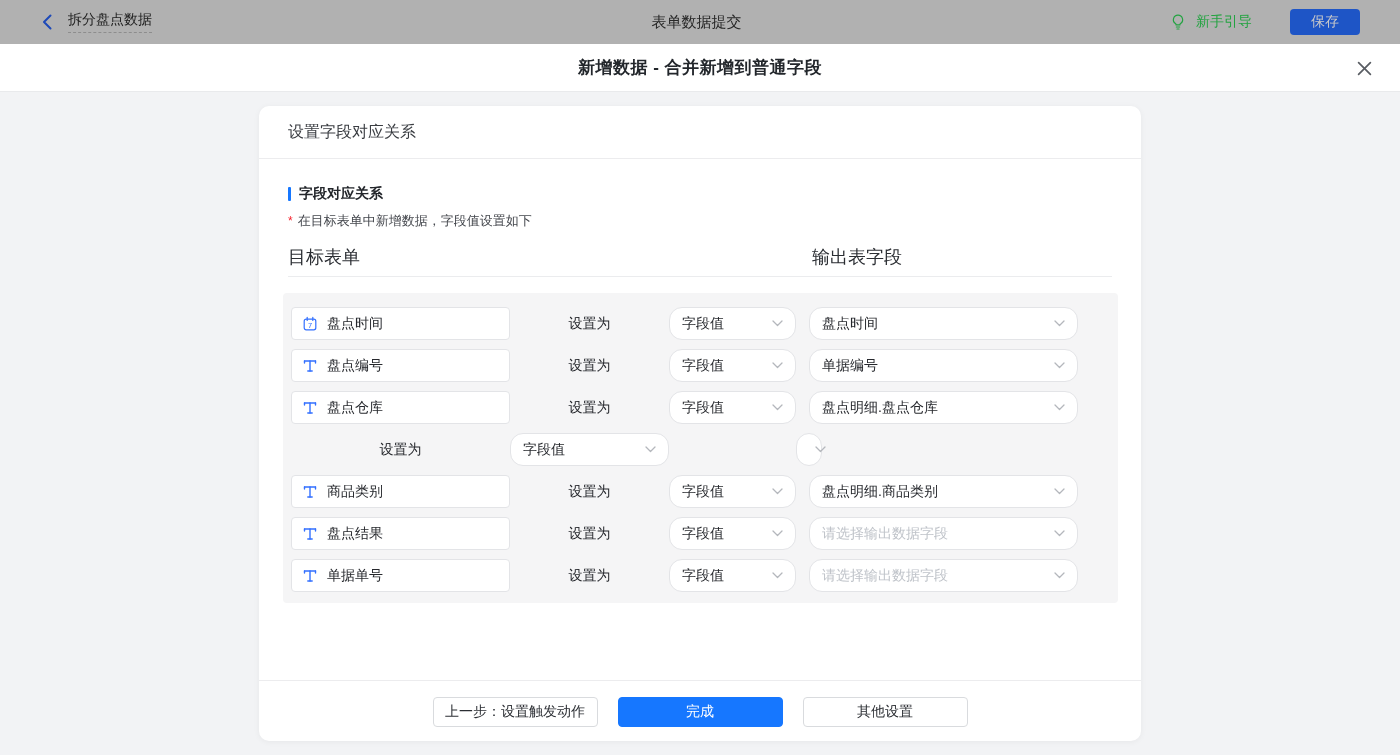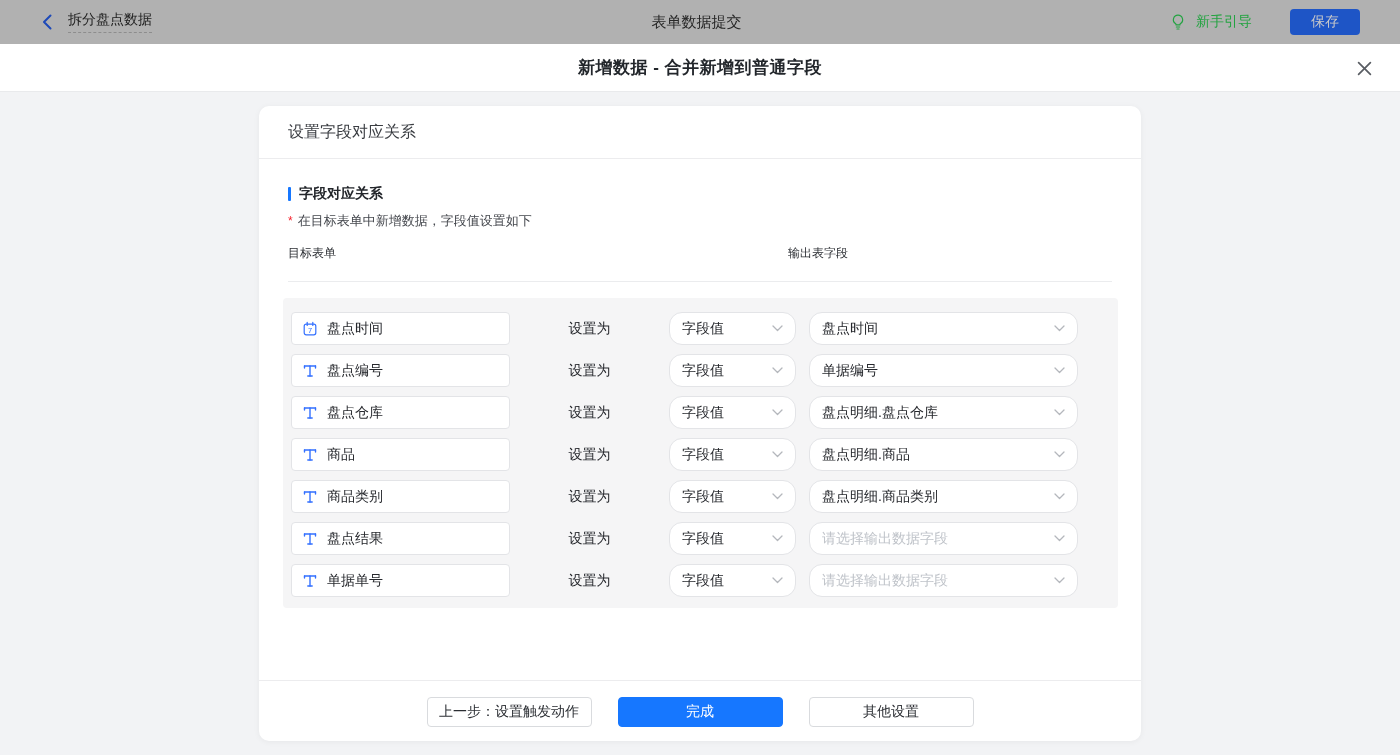--- a/index.html
+++ b/index.html
@@ -37,43 +37,43 @@
   .card-header { height:53px; border-bottom:1px solid #ececee; display:flex;
     align-items:center; padding:0 29px; font-size:16px; color:#3a3d42; }
 
   .card-body { padding:26px 29px 0; flex:1; }
   .section-title { display:flex; align-items:center; gap:8px; }
   .section-bar { width:3px; height:14px; background:var(--accent-blue,#1677ff); border-radius:1px; }
   .section-label { font-size:14px; font-weight:bold; color:#23262b; }
   .note { margin-top:9px; font-size:13px; color:#44474d; display:flex; align-items:flex-start; gap:5px; }
   .note .star { color:var(--red,#f5222d); font-size:12px; padding-top:2px; }
 
-  .col-heads { margin-top:15px; display:flex; font-size:12px; color:#2b2e33;
-    padding-bottom:19px; border-bottom:1px solid #ebecee; }
+  .col-heads { margin-top:15px; display:flex; font-size:18px; color:#2b2e33;
+    padding-bottom:7px; border-bottom:1px solid #ebecee; }
   .col-output { margin-left:452px; }
 
   .panel { margin:16px -5px 0; margin-left:-5px; width:835px; background:#f5f5f6;
     border-radius:4px; padding:14px 0 11px 8px; }
   .map-row { display:grid; grid-template-columns:219px 159px 127px 13px 269px;
     align-items:center; margin-bottom:9px; height:33px; }
   .map-row:last-child { margin-bottom:0; }
 
   .field-box { height:33px; background:#fff; border:1px solid #e3e4e7; border-radius:4px;
     display:flex; align-items:center; padding:0 10px; gap:9px; cursor:default; }
   .field-box .flabel { font-size:14px; color:#26282d; white-space:nowrap; overflow:hidden; }
   .setas { text-align:center; font-size:14px; color:#26282d; }
   .select { height:33px; background:#fff; border:1px solid #e3e4e7; border-radius:13px;
     display:flex; align-items:center; padding:0 12px; cursor:pointer; }
   .select .sval { font-size:14px; color:#26282d; flex:1; white-space:nowrap; overflow:hidden; }
   .select .sval.muted { color:#bfc3c9; }
   .select .chev { flex:none; margin-left:6px; display:flex; align-items:center; }
 
   
   .card-footer { border-top:1px solid #ececee; padding:16px 0 14px;
-    display:flex; justify-content:center; gap:26px; }
+    display:flex; justify-content:center; gap:20px; }
   .btn { height:30px; width:165px; border-radius:4px; font-size:14px; cursor:pointer;
     font-family:"Liberation Sans","DejaVu Sans",sans-serif; white-space:nowrap; }
   .btn.secondary { background:#fff; border:1px solid #d9dbde; color:#2b2e33; }
   .btn.primary { background:var(--accent-blue,#1677ff); border:1px solid var(--accent-blue,#1677ff); color:#fff; }
 
   .icon16 { width:16px; height:16px; flex:none; display:flex; }
   svg { display:block; }
 </style>
 </head>
 <body>
@@ -228,33 +228,20 @@
       <span class="sval">盘点明细.盘点仓库</span>
       <span class="chev">
         <svg width="11" height="7" viewBox="0 0 11 7">
           <polyline points="1,1 5.5,5.5 10,1" fill="none" stroke="#b4b7bc" stroke-width="1.3" stroke-linecap="round" stroke-linejoin="round"></polyline>
         </svg>
       </span>
     </div>
   </div>
 
   <div class="map-row">
-    <div class="field-box">
-
-      <span class="icon16">
-        <svg width="16" height="16" viewBox="0 0 16 16">
-          <line x1="2.5" y1="3" x2="13.5" y2="3" stroke="#3370ff" stroke-width="1.4" stroke-linecap="round"></line>
-          <line x1="2.5" y1="3" x2="2.5" y2="5" stroke="#3370ff" stroke-width="1.4" stroke-linecap="round"></line>
-          <line x1="13.5" y1="3" x2="13.5" y2="5" stroke="#3370ff" stroke-width="1.4" stroke-linecap="round"></line>
-          <line x1="8" y1="3" x2="8" y2="13" stroke="#3370ff" stroke-width="1.4" stroke-linecap="round"></line>
-          <line x1="5.8" y1="13" x2="10.2" y2="13" stroke="#3370ff" stroke-width="1.4" stroke-linecap="round"></line>
-        </svg>
-      </span>
-      <span class="flabel">商品</span>
-    </div>
     <div class="setas">设置为</div>
     <div class="select">
       <span class="sval">字段值</span>
       <span class="chev">
         <svg width="11" height="7" viewBox="0 0 11 7">
           <polyline points="1,1 5.5,5.5 10,1" fill="none" stroke="#b4b7bc" stroke-width="1.3" stroke-linecap="round" stroke-linejoin="round"></polyline>
         </svg>
       </span>
     </div>
     <div></div>

